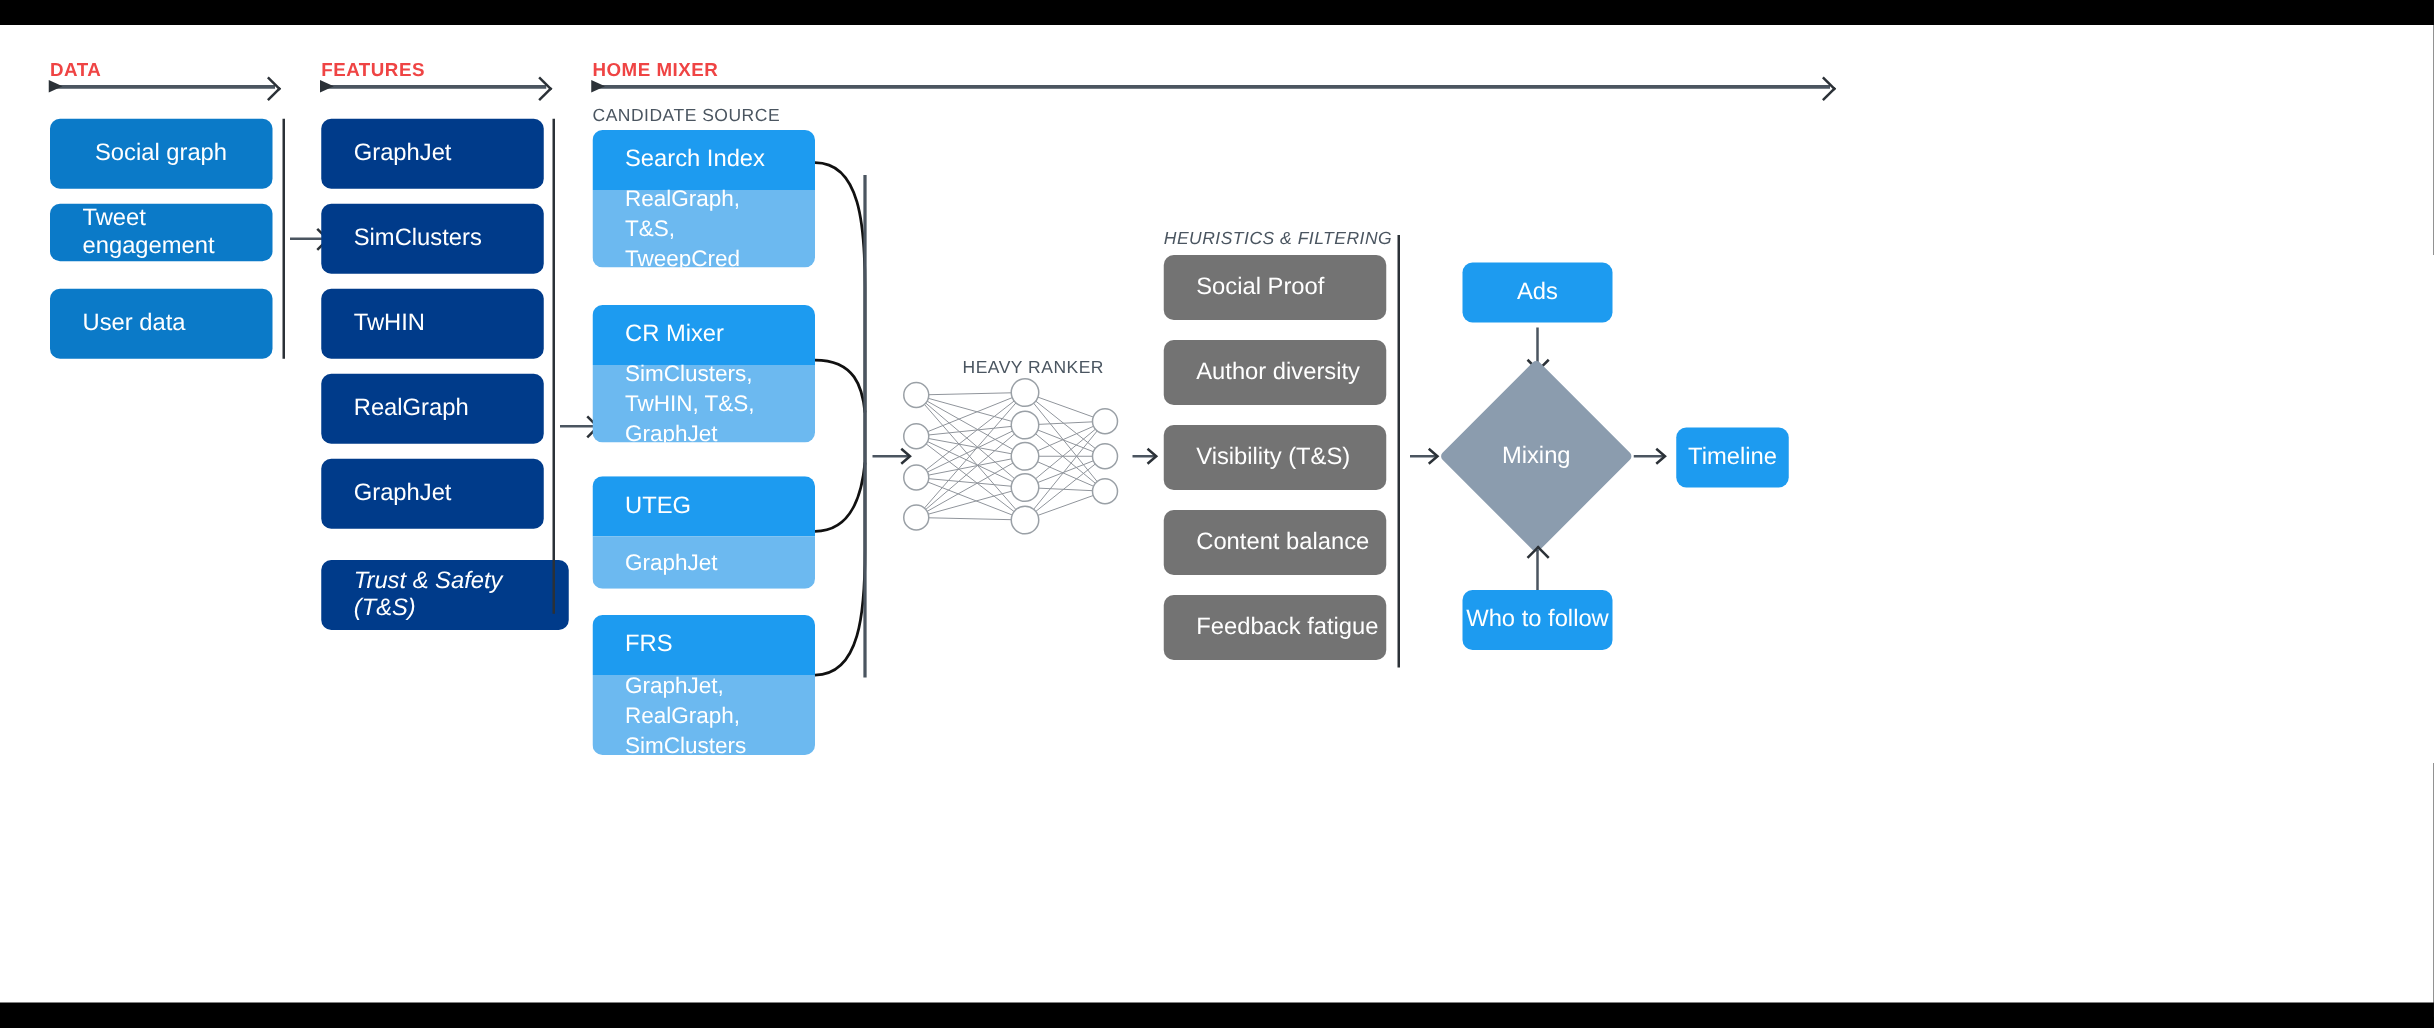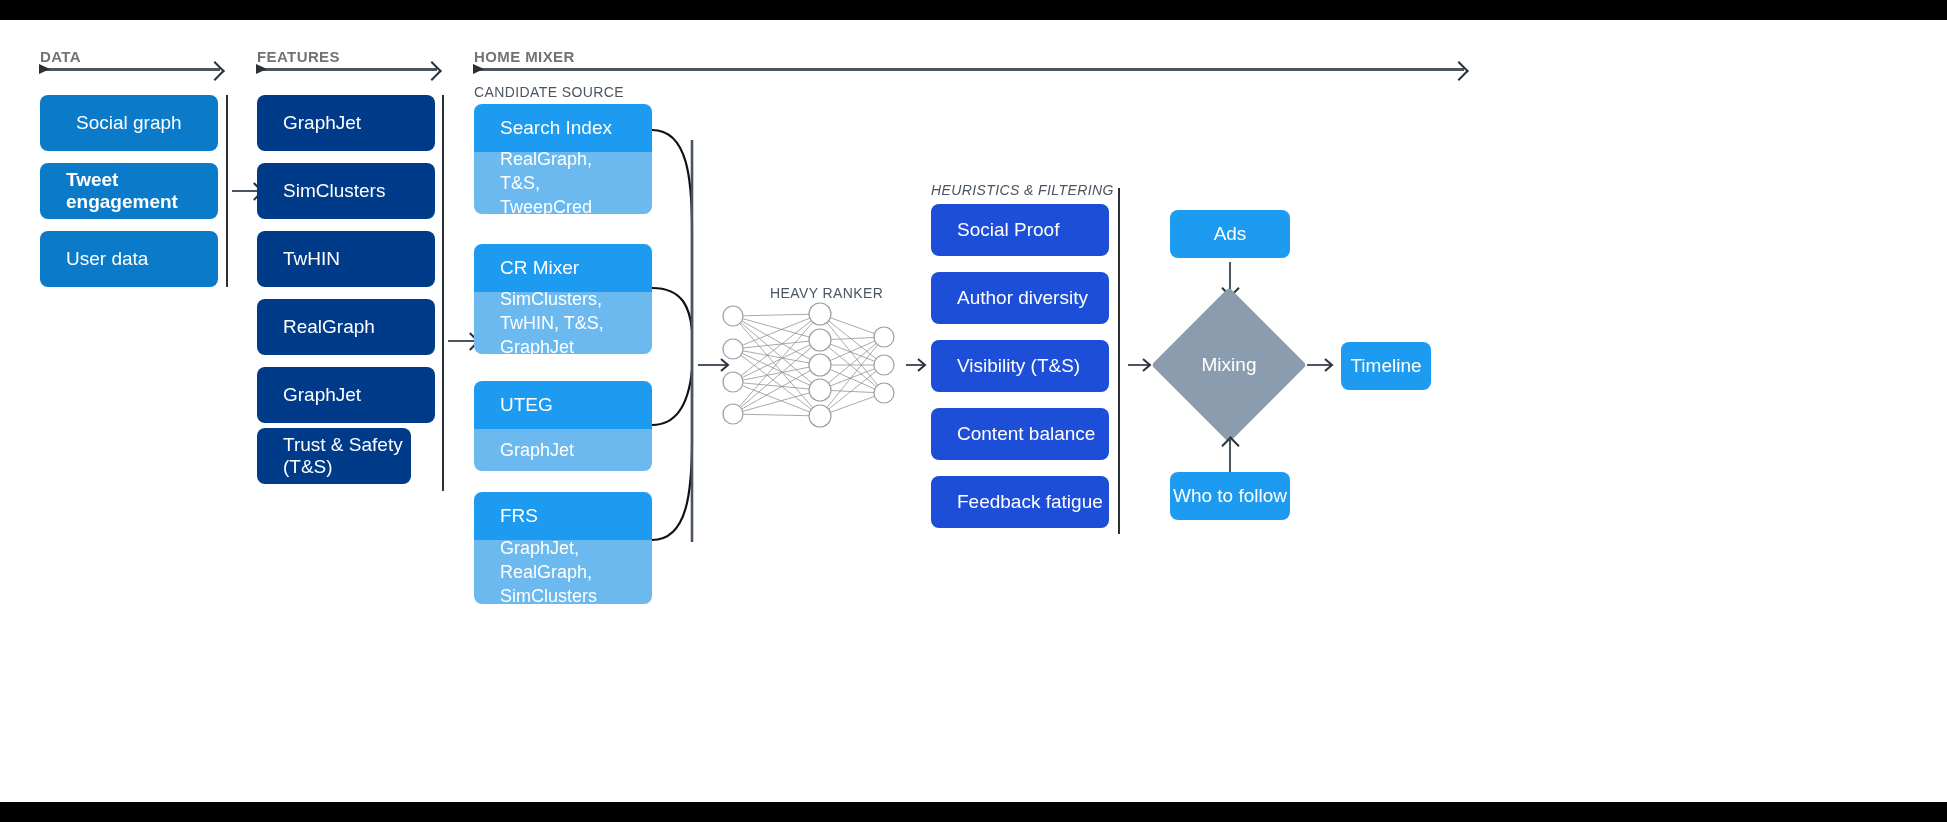--- a/index.html
+++ b/index.html
@@ -1,34 +1,34 @@
 <!DOCTYPE html>
 <html><head>
 <meta charset="utf-8">
 <style>
   html,body{margin:0;padding:0;background:#000;}
   body{width:1947px;height:822px;font-family:"Liberation Sans",sans-serif;overflow:hidden;}
   #stage{position:relative;width:1947px;height:822px;background:#000;}
   #canvas{position:absolute;left:0;top:20px;width:1947px;height:782px;background:#fff;}
 
-  .sec-title{position:absolute;font-size:15px;font-weight:700;color:#737373;letter-spacing:.4px;}
+  .sec-title{position:absolute;font-size:15px;font-weight:700;color:#ef4444;letter-spacing:.4px;}
   .sub-title{position:absolute;font-size:14px;font-weight:400;color:#4a5560;letter-spacing:.4px;}
   .axis{position:absolute;height:3px;background:#4b5560;}
   .axis::before{content:"";position:absolute;left:-1px;top:-4px;border-top:5.5px solid transparent;
     border-bottom:5.5px solid transparent;border-left:11px solid #2b3137;}
   .axis::after{content:"";position:absolute;right:-2px;top:-4.5px;width:12px;height:12px;
     border-top:2.6px solid #2b3137;border-right:2.6px solid #2b3137;transform:rotate(45deg);}
 
   .vdiv{position:absolute;width:2px;background:#2b3137;}
 
   .box{position:absolute;border-radius:8px;display:flex;align-items:center;
        color:#fff;font-size:19px;box-sizing:border-box;padding-left:26px;}
   .box.data{background:#0b7ac8;}
   .box.feat{background:#003b8a;}
-  .box.heur{background:#1d4ed8;}
+  .box.heur{background:#737373;}
   .box.out{background:#1d9bf0;}
 
   .card{position:absolute;border-radius:8px;overflow:hidden;}
   .card .hd{background:#1d9bf0;color:#fff;font-size:19px;display:flex;align-items:center;padding:0 26px;box-sizing:border-box;}
   .card .bd{background:#6cb9f0;color:#fff;font-size:18px;display:flex;align-items:center;padding:0 26px;box-sizing:border-box;line-height:1.35;}
 
   .arrow{position:absolute;height:2px;background:#4b5560;}
   .arrow::after{content:"";position:absolute;right:-1px;top:-5px;width:11px;height:11px;
     border-top:2px solid #2b3137;border-right:2px solid #2b3137;transform:rotate(45deg);}
   .arrow-v{position:absolute;width:2px;background:#4b5560;}
@@ -58,21 +58,21 @@
     <div class="sec-title" style="left:474px;top:28px;">HOME MIXER</div>
     <div class="axis" style="left:474px;top:48px;width:990px;"></div>
 
     <div class="sub-title" style="left:474px;top:64px;">CANDIDATE SOURCE</div>
     <div class="sub-title" style="left:931px;top:162px;font-style:italic;">HEURISTICS &amp; FILTERING</div>
     <div class="sub-title" style="left:770px;top:265px;">HEAVY RANKER</div>
 
     <div class="box data" style="left:40px;top:75px;width:178px;height:56px;padding-left:36px;">
       <span>Social graph</span>
     </div>
-    <div class="box data" style="left:40px;top:143px;width:178px;height:56px;font-weight:bold;">
+    <div class="box data" style="left:40px;top:143px;width:178px;height:46px;">
       <span>Tweet engagement</span>
     </div>
     <div class="box data" style="left:40px;top:211px;width:178px;height:56px;">
       <span>User data</span>
     </div>
 
     <div class="vdiv" style="left:226px;top:75px;height:192px;"></div>
     <div class="arrow" style="left:232px;top:170px;width:28px;"></div>
 
     <div class="box feat" style="left:257px;top:75px;width:178px;height:56px;">
@@ -83,21 +83,21 @@
     </div>
     <div class="box feat" style="left:257px;top:211px;width:178px;height:56px;">
       <span>TwHIN</span>
     </div>
     <div class="box feat" style="left:257px;top:279px;width:178px;height:56px;">
       <span>RealGraph</span>
     </div>
     <div class="box feat" style="left:257px;top:347px;width:178px;height:56px;">
       <span>GraphJet</span>
     </div>
-    <div class="box feat" style="left:257px;top:408px;width:154px;height:56px;">
+    <div class="box feat" style="left:257px;top:428px;width:198px;height:56px;font-style:italic;">
       <span>Trust &amp; Safety (T&amp;S)</span>
     </div>
 
     <div class="vdiv" style="left:442px;top:75px;height:396px;"></div>
     <div class="arrow" style="left:448px;top:320px;width:28px;"></div>
 
     <div class="card" style="left:474px;top:84px;width:178px;height:110px;">
       <div class="hd" style="height:48px;">Search Index</div>
       <div class="bd" style="height:62px;">RealGraph, T&amp;S, TweepCred</div>
     </div>

